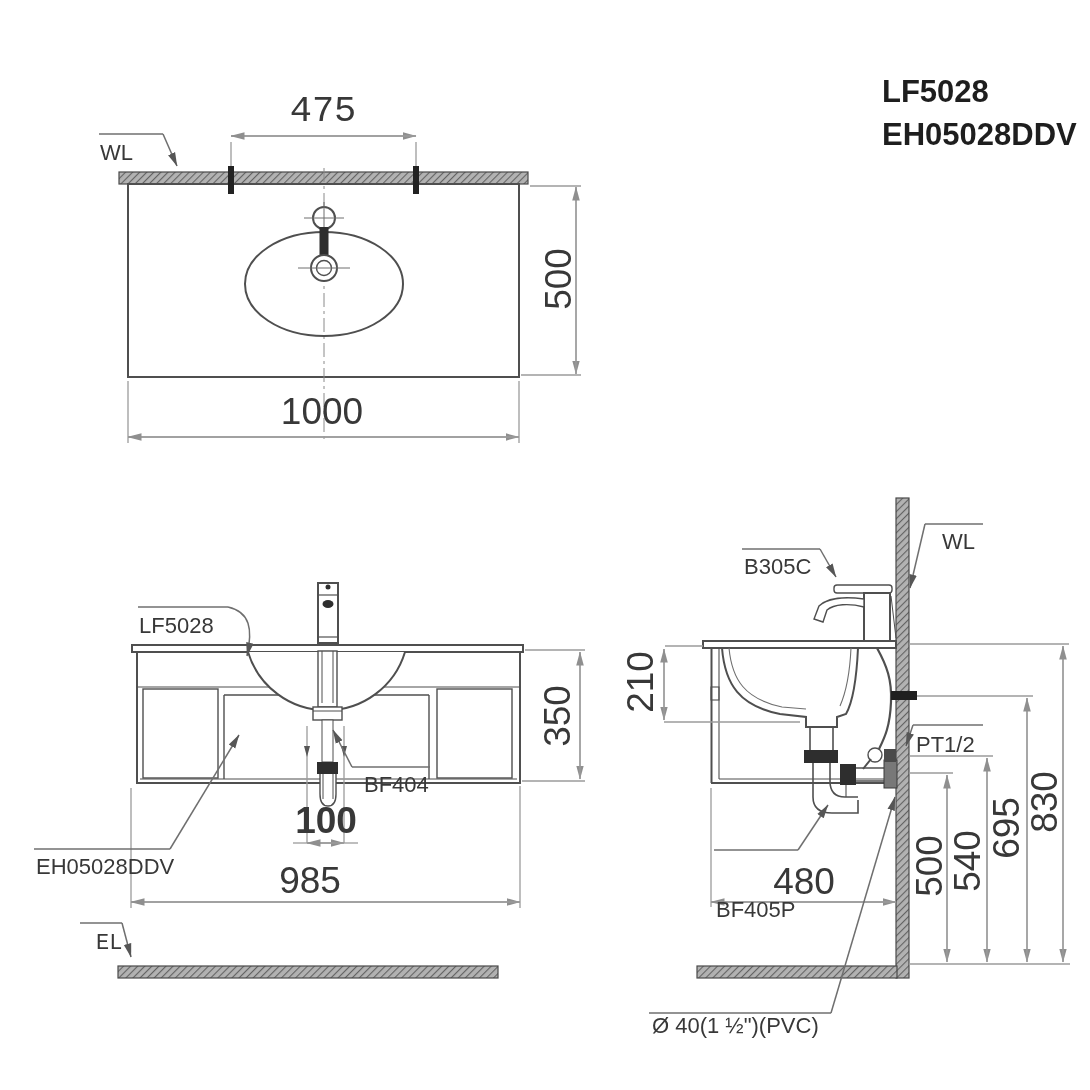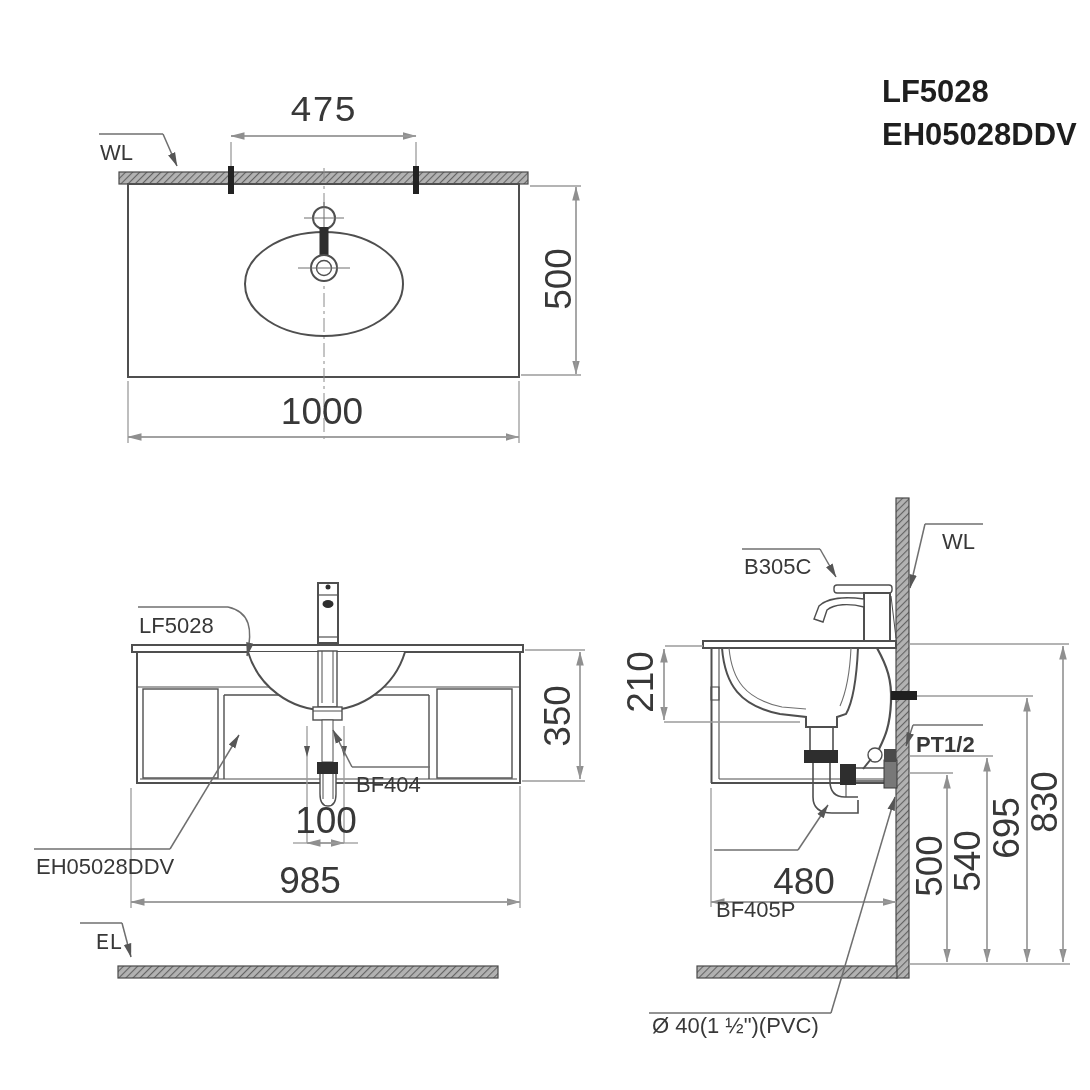--- a/index.html
+++ b/index.html
@@ -261,29 +261,29 @@
   <div class="txt hdr" style="left:882px;top:76px;">LF5028</div>
   <div class="txt hdr" style="left:882px;top:119px;">EH05028DDV</div>
 
   <div class="txt lbl" style="left:100px;top:110px;">WL</div>
   <div class="txt dim" style="left:323px;top:111px;font-family:Liberation Mono, monospace;">475</div>
   <div class="txt dim rot" style="left:558px;top:279px;">500</div>
   <div class="txt dim" style="left:322px;top:411px;">1000</div>
 
   <div class="txt lbl" style="left:139px;top:583px;">LF5028</div>
   <div class="txt lbl" style="left:36px;top:824px;">EH05028DDV</div>
-  <div class="txt lbl" style="left:356px;top:742px;">BF404</div>
+  <div class="txt lbl" style="left:364px;top:742px;">BF404</div>
   <div class="txt lbl" style="left:96px;top:901px;font-family:Liberation Mono, monospace;">EL</div>
   <div class="txt dim rot" style="left:557px;top:716px;">350</div>
-  <div class="txt dim" style="left:326px;top:820px;">100</div>
+  <div class="txt dim" style="left:326px;top:820px;font-weight:bold;">100</div>
   <div class="txt dim" style="left:310px;top:880px;">985</div>
 
   <div class="txt lbl" style="left:744px;top:524px;">B305C</div>
   <div class="txt lbl" style="left:942px;top:499px;">WL</div>
-  <div class="txt lbl" style="left:916px;top:702px;font-weight:bold;">PT1/2</div>
+  <div class="txt lbl" style="left:916px;top:702px;">PT1/2</div>
   <div class="txt lbl" style="left:716px;top:867px;">BF405P</div>
   <div class="txt lbl" style="left:652px;top:983px;">Ø 40(1 ½")(PVC)</div>
   <div class="txt dim rot" style="left:640px;top:682px;">210</div>
   <div class="txt dim" style="left:804px;top:881px;text-align:center;">480</div>
   <div class="txt dim rot" style="left:929px;top:866px;">500</div>
   <div class="txt dim rot" style="left:967px;top:861px;">540</div>
   <div class="txt dim rot" style="left:1006px;top:828px;">695</div>
   <div class="txt dim rot" style="left:1044px;top:802px;">830</div>
 
 </div>

